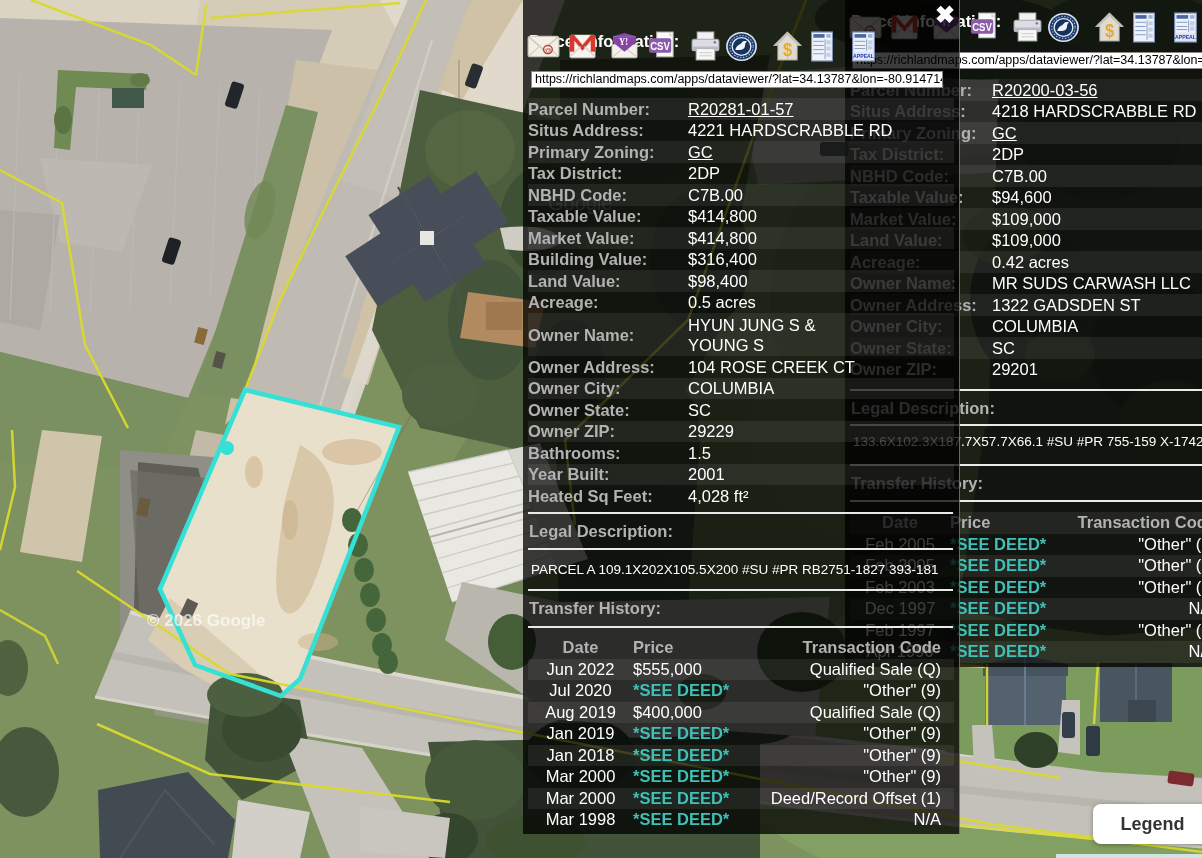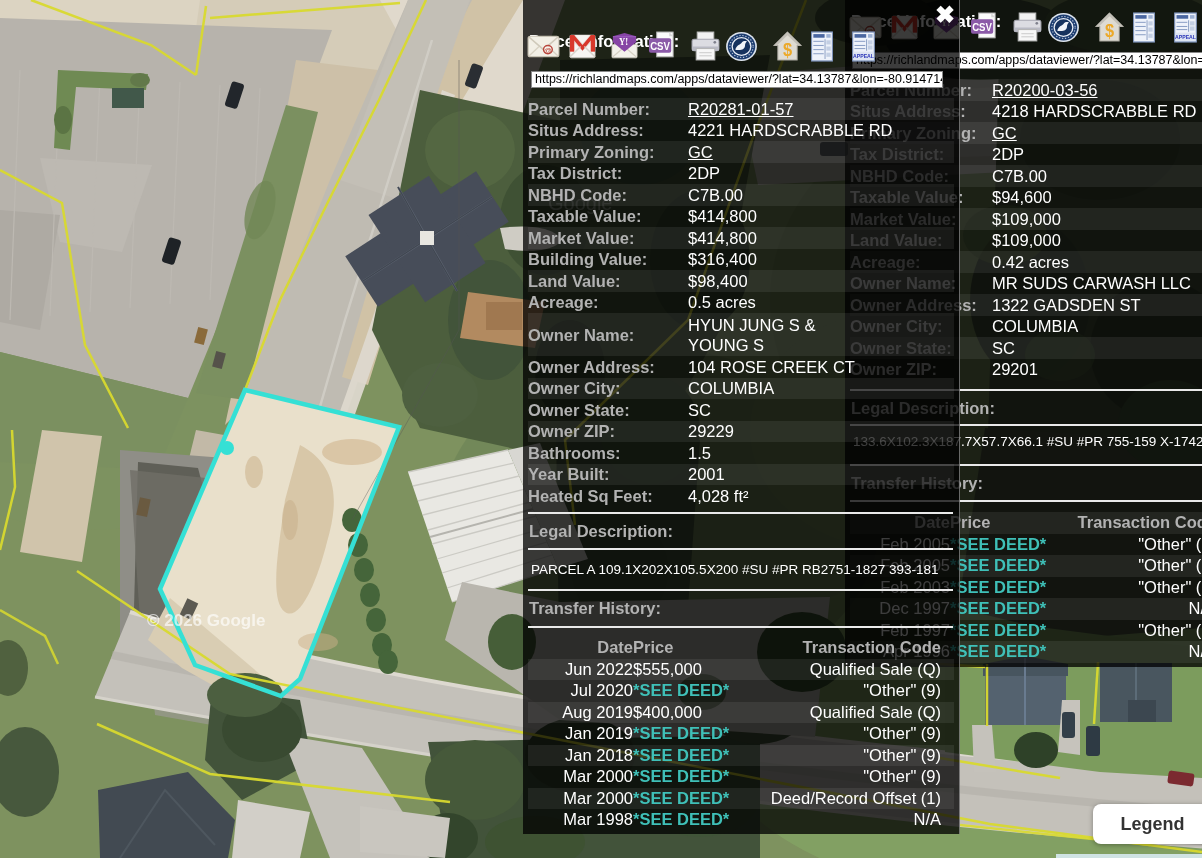--- a/index.html
+++ b/index.html
@@ -14,21 +14,21 @@
 .r.odd{background:rgba(255,255,255,0.075);}
 .l{font-weight:bold;color:#b2b2b2;flex:0 0 auto;}
 .v{color:#fff;}
 .u{text-decoration:underline;}
 .sep{position:absolute;left:5px;right:6px;height:0;border-top:2px solid #e9e9e9;}
 .shead{position:absolute;left:6px;font-size:16.5px;font-weight:bold;color:#b2b2b2;}
 .legal{position:absolute;left:8px;font-size:13.5px;color:#fff;white-space:nowrap;}
 .tt{position:absolute;left:5px;right:5px;}
 .tr{display:flex;min-height:21.5px;font-size:16.5px;line-height:21.5px;}
 .tr.odd{background:rgba(255,255,255,0.075);}
-.tr .c1{flex:0 0 auto;text-align:right;}
+.tr .c1{flex:0 0 auto;text-align:center;}
 .tr .c2{flex:0 0 auto;text-align:left;}
 .tr .c3{flex:0 0 auto;text-align:right;}
 .th{font-weight:bold;color:#b2b2b2;}
 .deed{color:#3fc0b8;font-weight:bold;}
 #legendbtn{position:absolute;left:1093px;top:804px;width:119px;height:40px;background:#fff;border-radius:8px;color:#333;font-size:18px;font-weight:bold;text-align:center;line-height:40px;box-shadow:0 1px 5px rgba(0,0,0,0.35);}
 #p1 .l{width:160px;}
 #p1 .tr .c1{width:105px;}
 #p1 .tr .c2{width:100px;}
 #p1 .tr .c3{width:208px;}
 #p2 .l{width:142px;}

